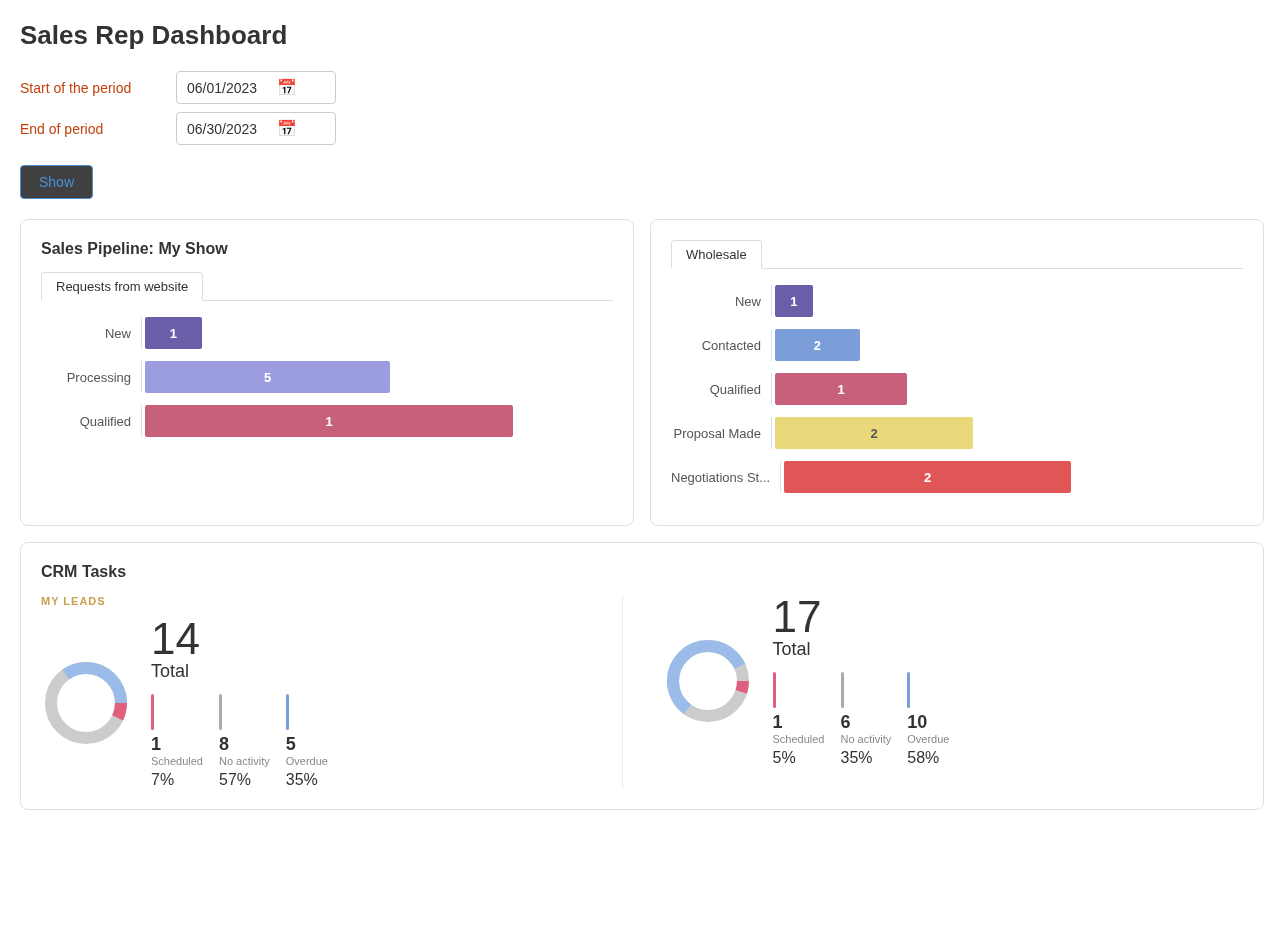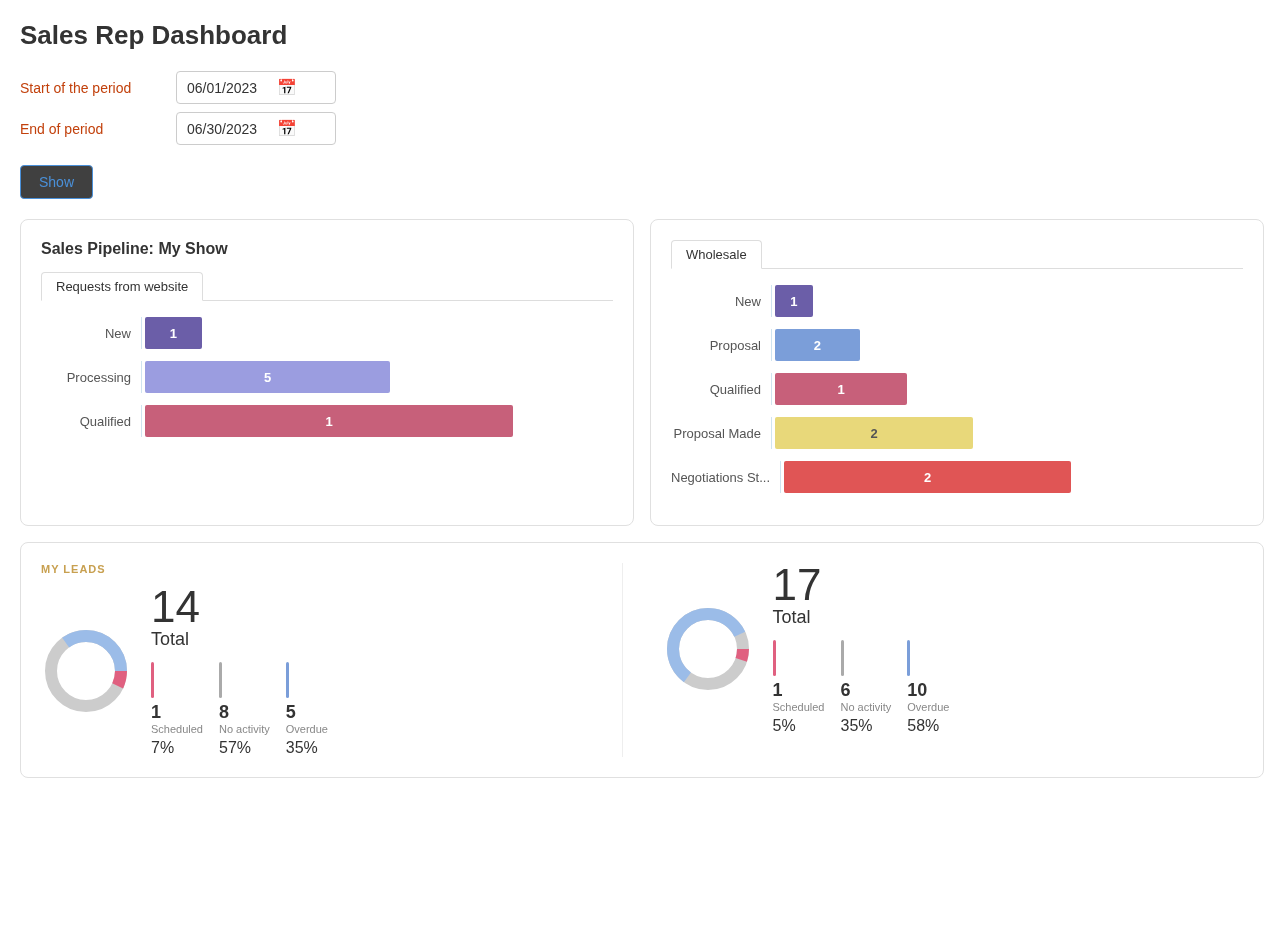--- a/index.html
+++ b/index.html
@@ -156,21 +156,21 @@
     </div>
     <div class="bar-chart" id="deals-chart">
         <div class="bar-row">
           <div class="bar-row-label">New</div>
           <div class="bar-area">
             <div class="bar-axis-line"></div>
             <div class="bar bar-purple" style="width: 8%;">1</div>
           </div>
         </div>
         <div class="bar-row">
-          <div class="bar-row-label">Proposal</div>
+          <div class="bar-row-label">Contacted</div>
           <div class="bar-area">
             <div class="bar-axis-line"></div>
             <div class="bar bar-blue-light" style="width: 18%;">2</div>
           </div>
         </div>
         <div class="bar-row">
           <div class="bar-row-label">Qualified</div>
           <div class="bar-area">
             <div class="bar-axis-line"></div>
             <div class="bar bar-pink" style="width: 28%;">1</div>
@@ -190,20 +190,21 @@
             <div class="bar bar-red" style="width: 62%;">2</div>
           </div>
         </div>
       </div>
   </div>
 
 </div>
 
 
 <div class="crm-panel">
+  <div class="crm-title">CRM Tasks</div>
   <div class="crm-row">
 
     <div class="crm-section">
       <div class="crm-section-label">MY LEADS</div>
       <div class="crm-content">
         <div class="donut-wrapper">
           <svg viewBox="0 0 90 90">
 
             <circle cx="45" cy="45" r="35" fill="none" stroke="#ccc" stroke-width="12" stroke-dasharray="219.9 0" stroke-dashoffset="0"></circle>
 

